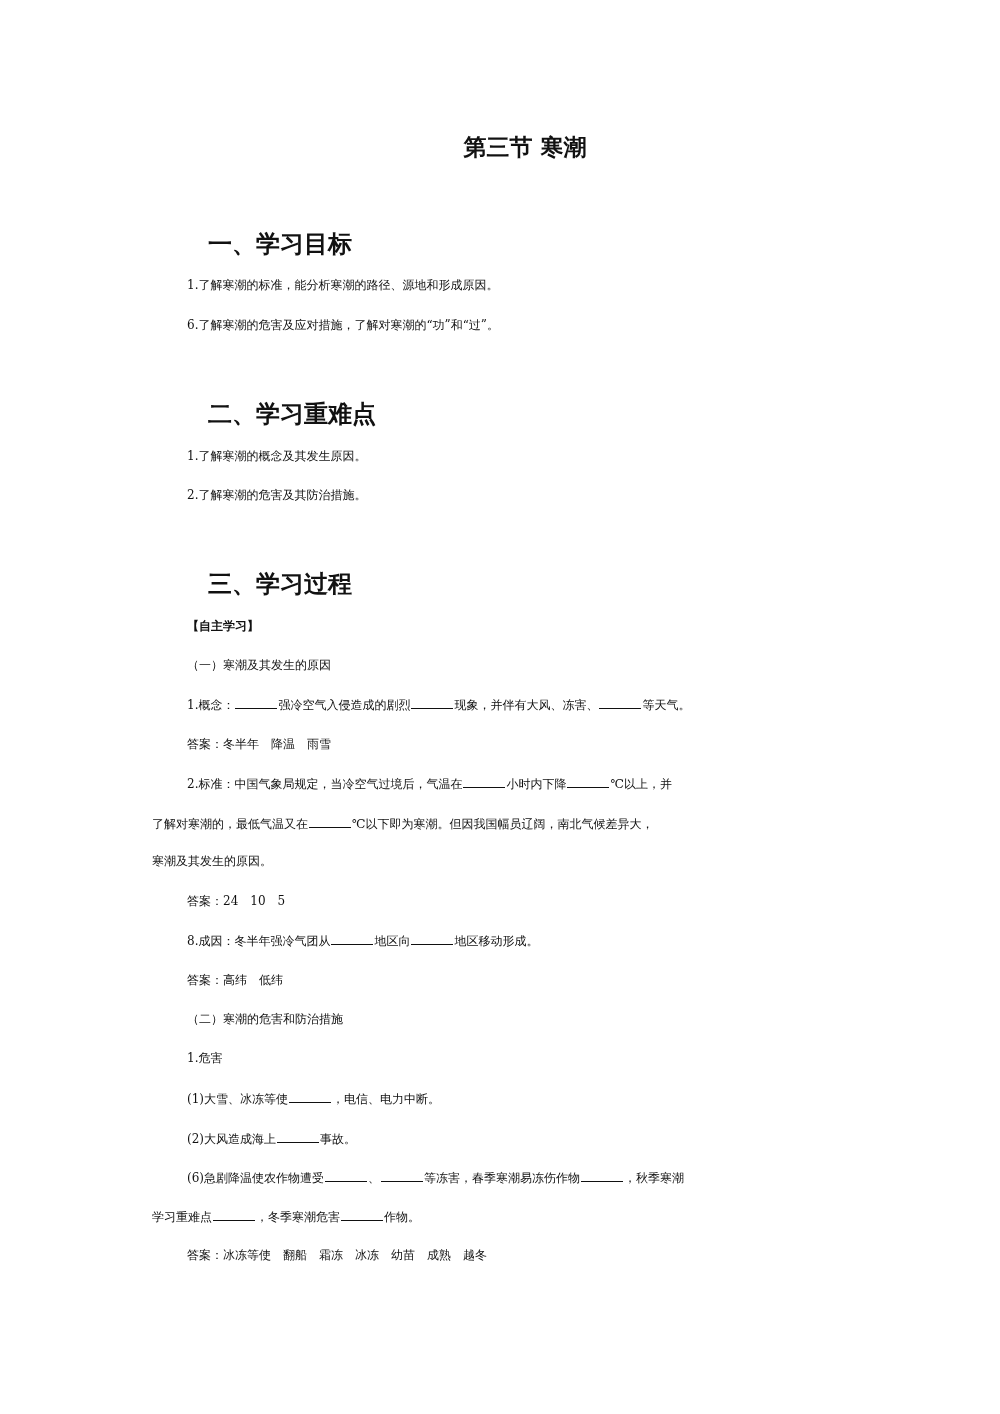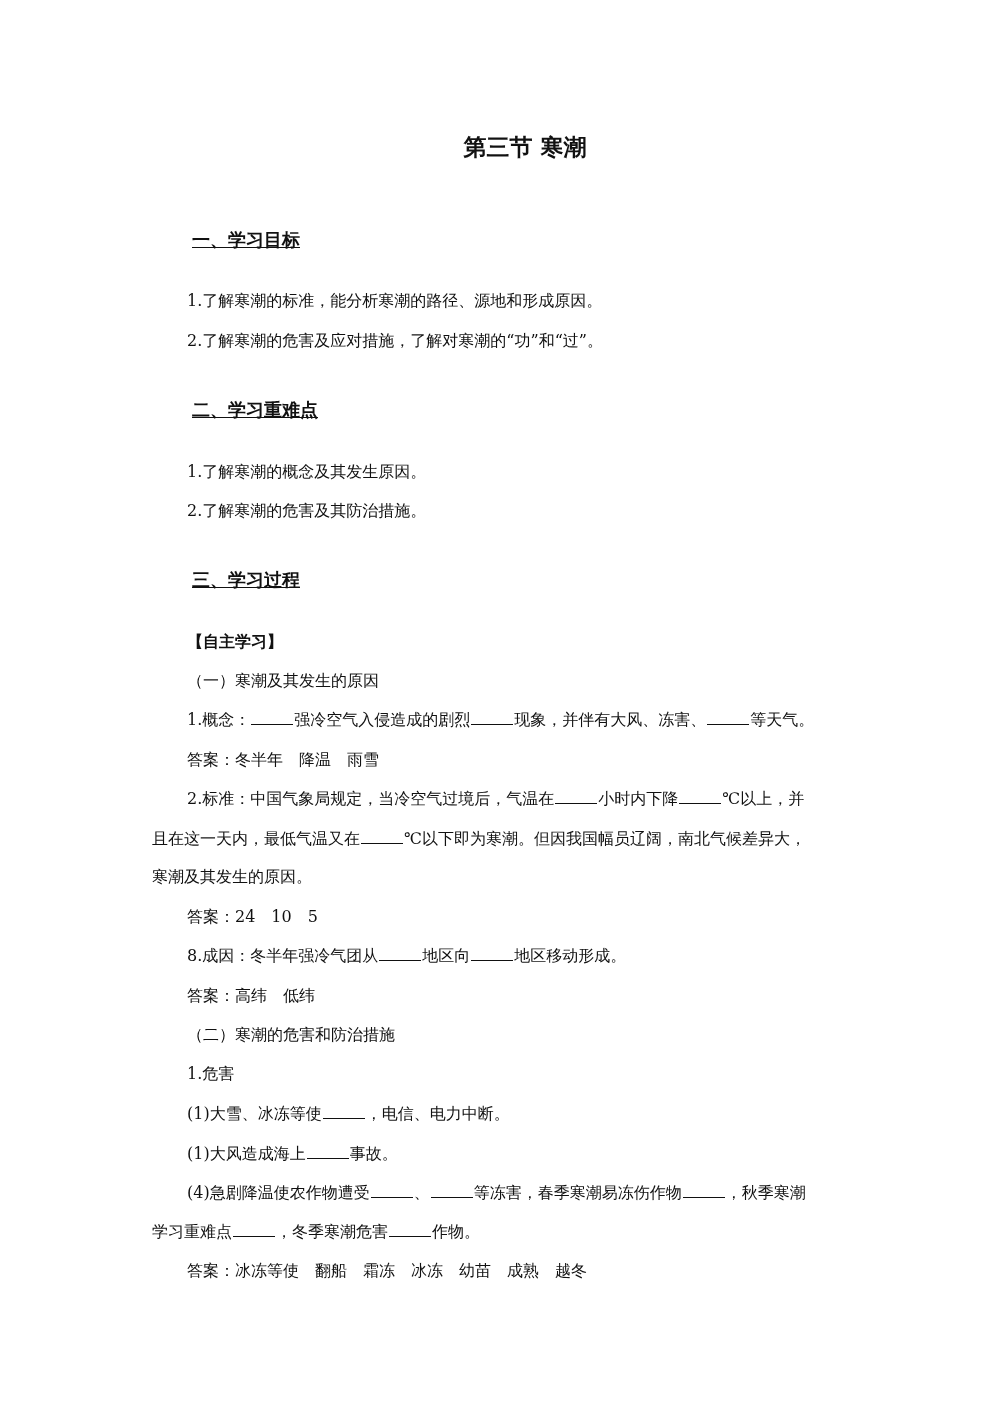--- a/index.html
+++ b/index.html
@@ -1,69 +1,69 @@
 <!DOCTYPE html>
 <html><head>
 <meta charset="utf-8">
 <style>
   html, body { margin: 0; padding: 0; background: #ffffff; }
   body { width: 1000px; height: 1414px; position: relative; overflow: hidden;
          font-family: "DejaVu Serif", "Liberation Serif", serif; color: #111; }
   .abs { position: absolute; white-space: nowrap; }
   .title { font-family: "DejaVu Sans", "Liberation Sans", sans-serif; font-weight: bold;
            font-size: 23px; left: 0; width: 1050px; text-align: center; top: 132px; }
-  .h2 { font-family: "DejaVu Sans", "Liberation Sans", sans-serif; font-weight: bold; font-size: 18px; left: 192px; text-decoration: underline; }
-  .p { font-size: 16px; line-height: 20px; margin-top: 16px; }
+  .h2 { font-family: "DejaVu Sans", "Liberation Sans", sans-serif; font-weight: bold; font-size: 24px; left: 208px; }
+  .p { font-size: 12px; line-height: 20px; }
   .bold { font-family: "DejaVu Sans", "Liberation Sans", sans-serif; font-weight: bold; }
   .blank { display: inline-block; width: 42px; border-bottom: 1px solid #111; height: 14px; vertical-align: baseline; margin: 0 1px; }
 </style>
 </head>
 <body>
 
 <div class="abs title">第三节 寒潮</div>
 
 <div class="abs h2" style="top:228px">一、学习目标</div>
 <div class="abs p" style="left:187px; top:275px">1.了解寒潮的标准，能分析寒潮的路径、源地和形成原因。</div>
-<div class="abs p" style="left:187px; top:315px">2.了解寒潮的危害及应对措施，了解对寒潮的“功”和“过”。</div>
+<div class="abs p" style="left:187px; top:315px">6.了解寒潮的危害及应对措施，了解对寒潮的“功”和“过”。</div>
 
 <div class="abs h2" style="top:398px">二、学习重难点</div>
 <div class="abs p" style="left:187px; top:446px">1.了解寒潮的概念及其发生原因。</div>
 <div class="abs p" style="left:187px; top:485px">2.了解寒潮的危害及其防治措施。</div>
 
 <div class="abs h2" style="top:568px">三、学习过程</div>
 <div class="abs p bold" style="left:187px; top:616px">【自主学习】</div>
 <div class="abs p" style="left:187px; top:655px">（一）寒潮及其发生的原因</div>
 
 <div class="abs p" style="left:187px; top:694px">
   <span>1.概念：</span><span class="blank"></span><span>强冷空气入侵造成的剧烈</span><span class="blank"></span><span>现象，并伴有大风、冻害、</span><span class="blank"></span><span>等天气。</span>
 </div>
 <div class="abs p" style="left:187px; top:734px">答案：冬半年　降温　雨雪</div>
 
 <div class="abs p" style="left:187px; top:773px">
   <span>2.标准：中国气象局规定，当冷空气过境后，气温在</span><span class="blank"></span><span>小时内下降</span><span class="blank"></span><span>℃以上，并</span>
 </div>
 <div class="abs p" style="left:152px; top:813px">
-  <span>且在这一天内，最低气温又在</span><span class="blank"></span><span>℃以下即为寒潮。但因我国幅员辽阔，南北气候差异大，</span>
+  <span>了解对寒潮的，最低气温又在</span><span class="blank"></span><span>℃以下即为寒潮。但因我国幅员辽阔，南北气候差异大，</span>
 </div>
 <div class="abs p" style="left:152px; top:851px">寒潮及其发生的原因。</div>
 <div class="abs p" style="left:187px; top:891px">答案：24　10　5</div>
 
 <div class="abs p" style="left:187px; top:930px">
   <span>8.成因：冬半年强冷气团从</span><span class="blank"></span><span>地区向</span><span class="blank"></span><span>地区移动形成。</span>
 </div>
 <div class="abs p" style="left:187px; top:970px">答案：高纬　低纬</div>
 
 <div class="abs p" style="left:187px; top:1009px">（二）寒潮的危害和防治措施</div>
 <div class="abs p" style="left:187px; top:1048px">1.危害</div>
 
 <div class="abs p" style="left:187px; top:1088px">
   <span>(1)大雪、冰冻等使</span><span class="blank"></span><span>，电信、电力中断。</span>
 </div>
 <div class="abs p" style="left:187px; top:1128px">
-  <span>(1)大风造成海上</span><span class="blank"></span><span>事故。</span>
+  <span>(2)大风造成海上</span><span class="blank"></span><span>事故。</span>
 </div>
 <div class="abs p" style="left:187px; top:1167px">
-  <span>(4)急剧降温使农作物遭受</span><span class="blank"></span><span>、</span><span class="blank"></span><span>等冻害，春季寒潮易冻伤作物</span><span class="blank"></span><span>，秋季寒潮</span>
+  <span>(6)急剧降温使农作物遭受</span><span class="blank"></span><span>、</span><span class="blank"></span><span>等冻害，春季寒潮易冻伤作物</span><span class="blank"></span><span>，秋季寒潮</span>
 </div>
 <div class="abs p" style="left:152px; top:1206px">
   <span>学习重难点</span><span class="blank"></span><span>，冬季寒潮危害</span><span class="blank"></span><span>作物。</span>
 </div>
 <div class="abs p" style="left:187px; top:1245px">答案：冰冻等使　翻船　霜冻　冰冻　幼苗　成熟　越冬</div>
 
 </body></html>

